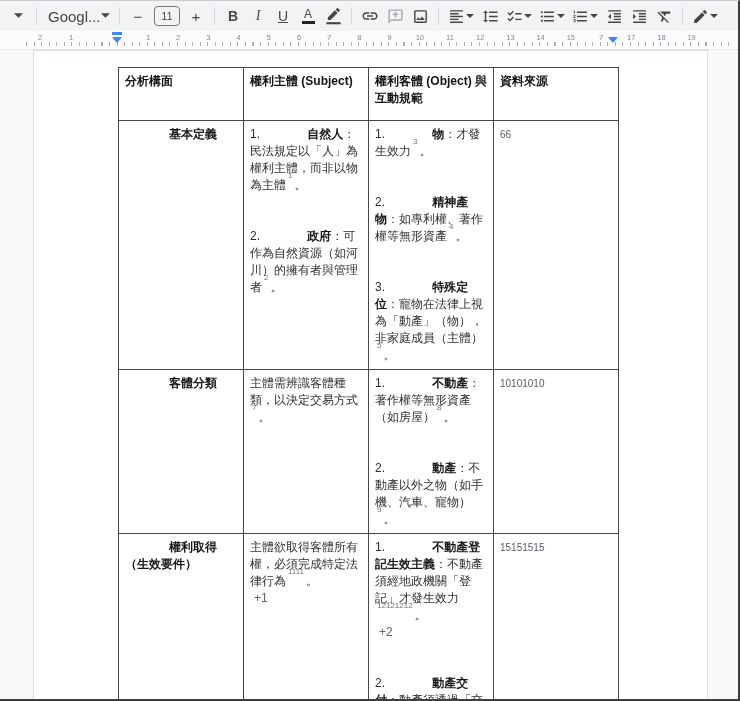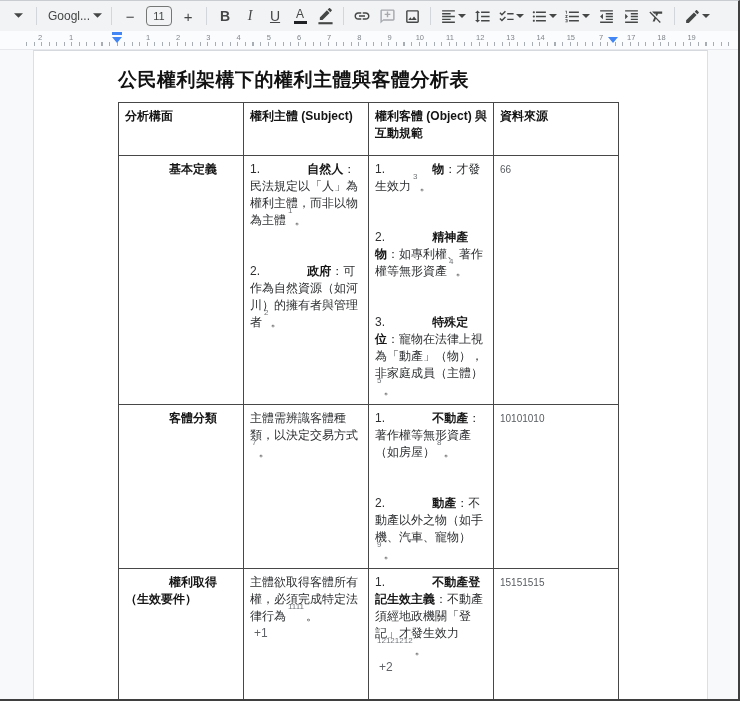--- a/index.html
+++ b/index.html
@@ -13,21 +13,21 @@
   .toolbar { height:30px; background:#f1f3f4; display:flex; align-items:center;
              padding:0 6px; gap:1px; }
   .tb-btn { height:24px; min-width:24px; padding:0 3px; display:flex; align-items:center;
             justify-content:center; border-radius:4px; cursor:pointer; color:#444746; }
   .tb-group { display:flex; align-items:center; gap:1px; }
   .tb-divider { width:1px; height:18px; background:#d3d6da; margin:0 5px; }
   .tb-txt { font-size:14px; color:#444746; line-height:1; }
   .tb-txt.bold { font-weight:700; }
   .tb-txt.italic { font-style:italic; font-family:"Liberation Serif", serif; }
   .tb-txt.under { text-decoration:underline; }
-  .font-name { font-size:12px; color:#444746; padding:0 2px; max-width:54px;
+  .font-name { font-size:15px; color:#444746; padding:0 2px; max-width:54px;
                overflow:hidden; white-space:nowrap; }
   .size-box { width:26px; height:20px; border:1px solid #747775; border-radius:4px;
               display:flex; align-items:center; justify-content:center;
               font-size:11px; color:#444746; background:transparent; }
   .color-a { display:flex; flex-direction:column; align-items:center; line-height:1; }
   .color-a .bar { width:13px; height:3px; background:#202124; margin-top:1px; }
   .caret { margin-left:1px; }
   .pm { font-size:15px; color:#444746; line-height:1; }
 
   
@@ -228,21 +228,20 @@
         <span class="ruler-num" style="left: 661.4px;">18</span>
         <span class="ruler-num" style="left: 691.6px;">19</span>
       </div>
     <div class="ind-bar" style="left:112px; top:1px;"></div>
     <div class="ind-marker" style="left:112px; top:6px;"></div>
     <div class="ind-marker" style="left:608px; top:6px;"></div>
   </div>
 
   <div class="canvas">
     <div class="page">
-      <div class="doc-title">公民權利架構下的權利主體與客體分析表</div>
       <table class="doc-table">
         <thead>
           <tr>
               <th>分析構面</th>
               <th>權利主體 (Subject)</th>
               <th>權利客體 (Object) 與 互動規範</th>
               <th>資料來源</th>
             </tr>
         </thead>
         <tbody>

